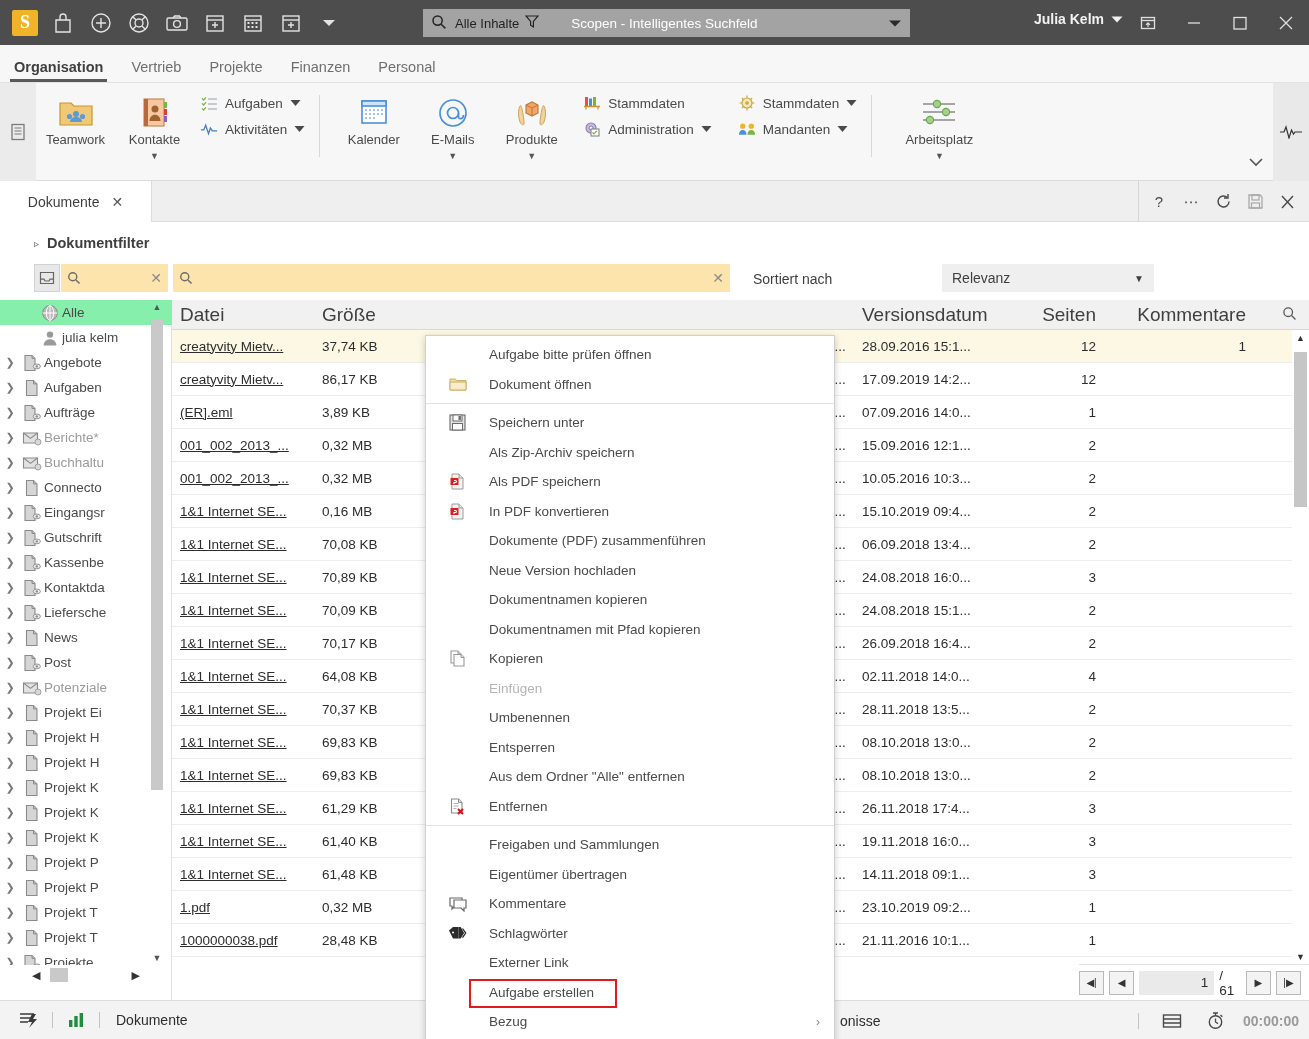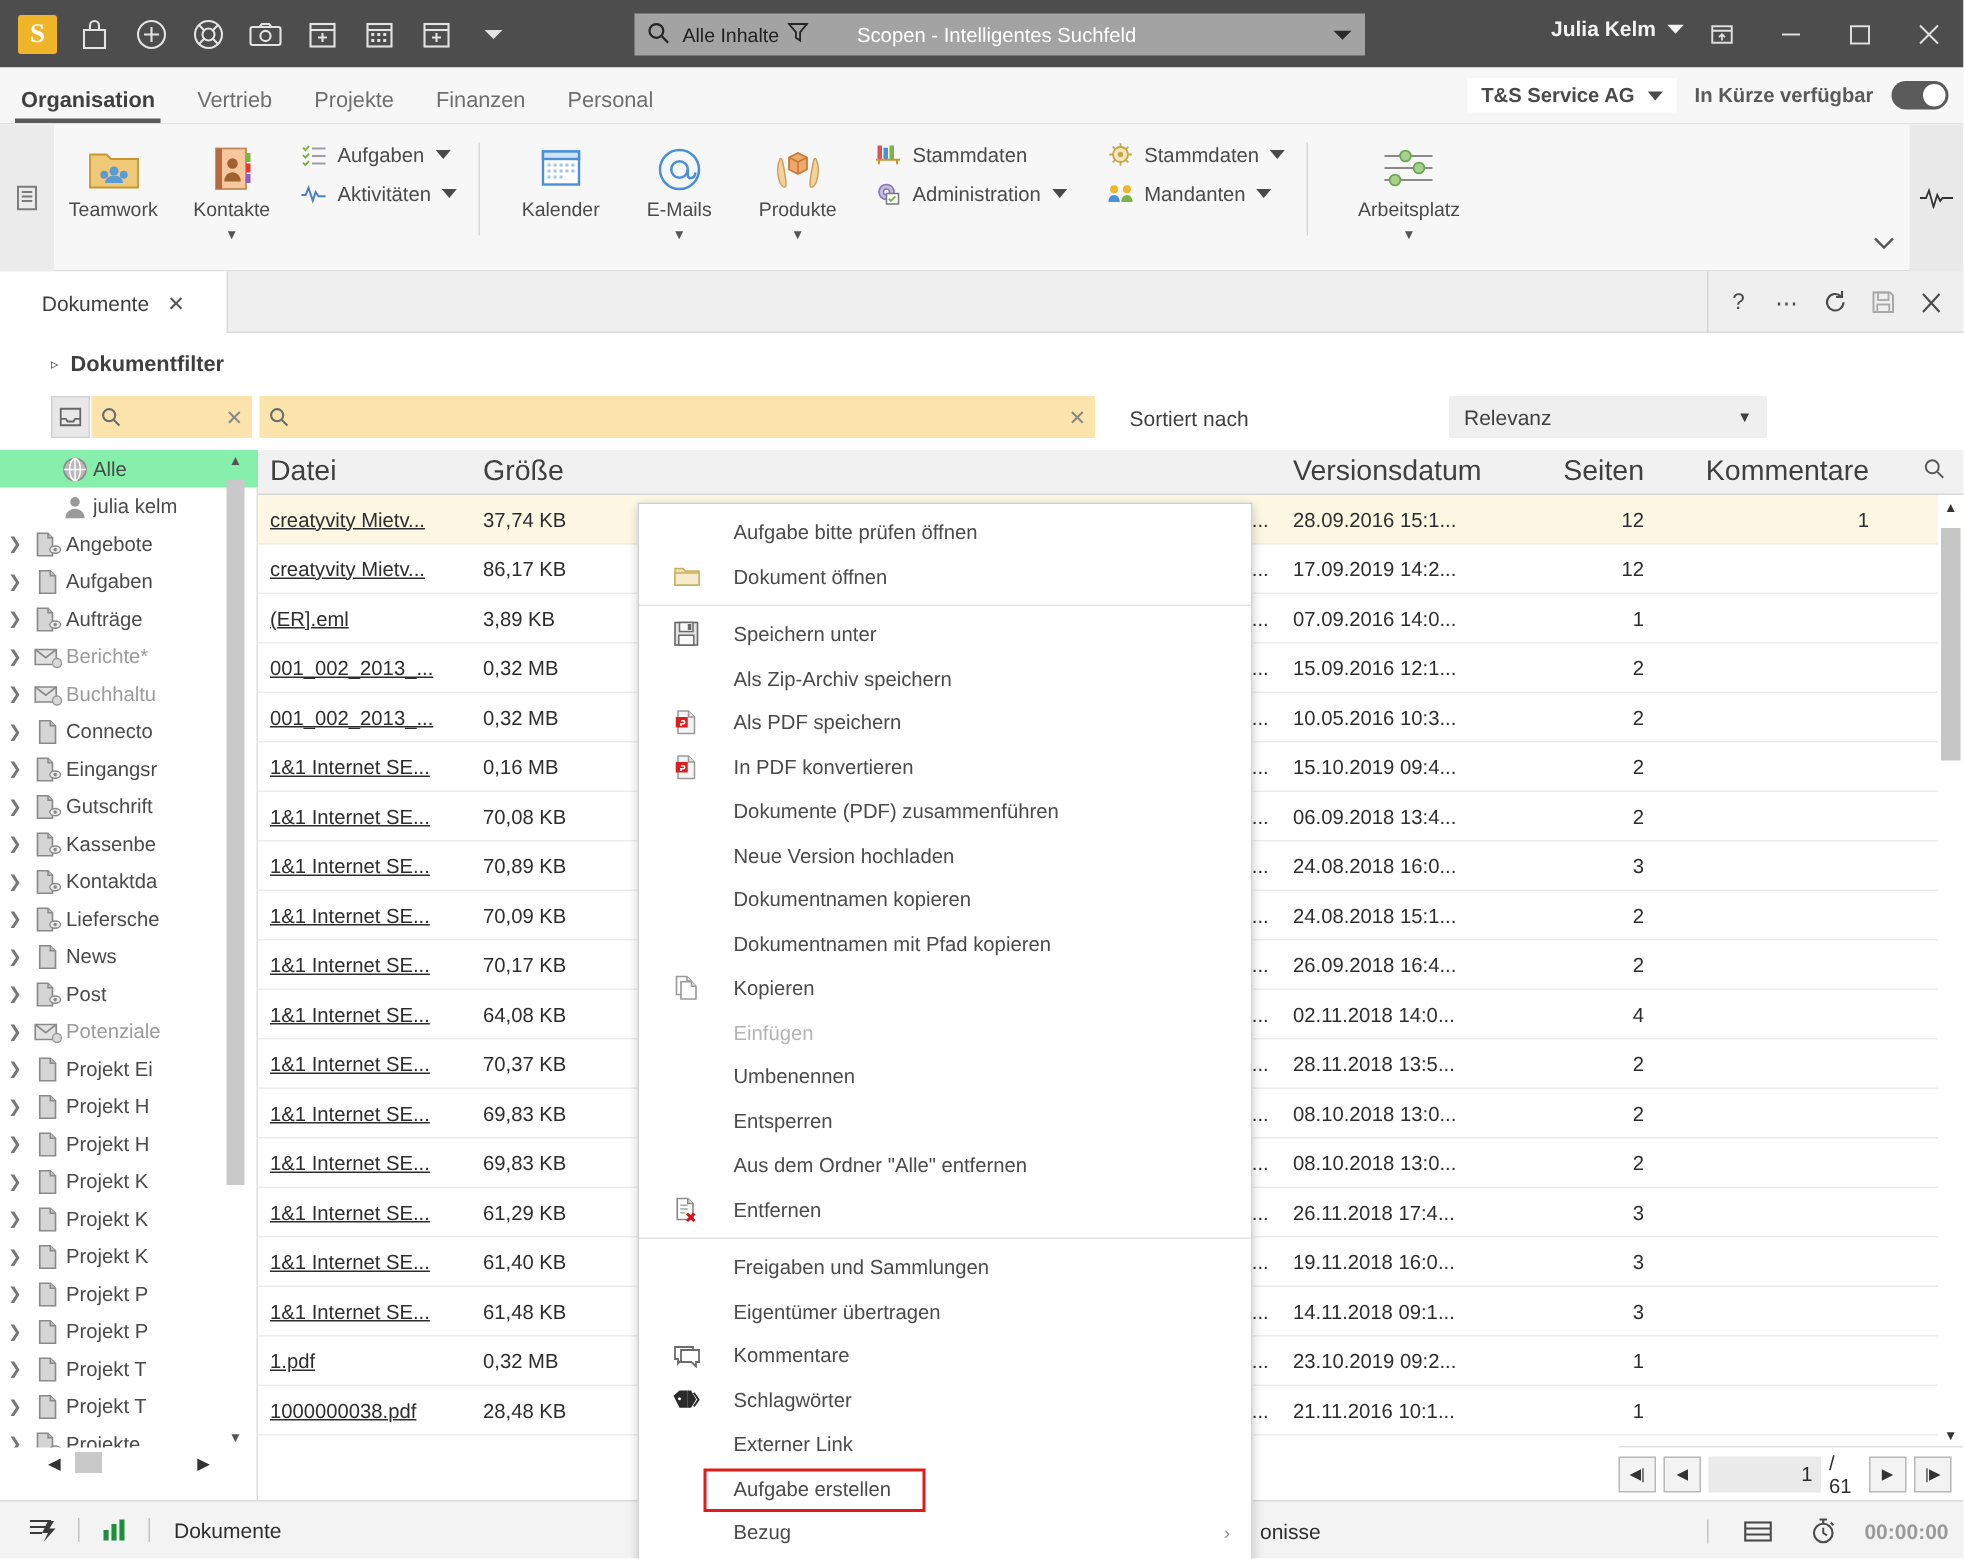--- a/index.html
+++ b/index.html
@@ -151,21 +151,21 @@
   .sfield {
     position:absolute; top:2px; height:28px; background:#fde4ad;
     display:flex; align-items:center; padding:0 6px; cursor:text;
   }
   .sfield.small { left:61px; width:107px; }
   .sfield.big { left:173px; width:557px; }
   .sfield .clr { margin-left:auto; color:#8a8a8a; font-size:14px; cursor:pointer; }
   .sortlabel { position:absolute; left:753px; top:9px; font-size:14px; color:#3f3f3f; }
   .sortsel {
     position:absolute; left:942px; top:2px; width:212px; height:28px; background:#efefef;
-    display:flex; align-items:center; padding:0 10px; font-size:14px; color:#3f3f3f; cursor:pointer;margin-left:24px;
+    display:flex; align-items:center; padding:0 10px; font-size:14px; color:#3f3f3f; cursor:pointer;
   }
   .sortsel .caret { margin-left:auto; font-size:10px; }
 
   
   .content { position:absolute; left:0; top:300px; width:1309px; height:700px; display:flex; }
 
   
   .tree { position:relative; width:172px; height:700px; background:#fff; border-right:1px solid #e0e0e0; }
   .tree-scroll { position:absolute; left:0; top:0; width:172px; height:665px; overflow:hidden; }
   .tnode {
@@ -392,30 +392,20 @@
   </div>
 
   <div class="ribtabs">
     <div class="ribtab active"><span>Organisation</span></div>
     <div class="ribtab"><span>Vertrieb</span></div>
     <div class="ribtab"><span>Projekte</span></div>
     <div class="ribtab"><span>Finanzen</span></div>
     <div class="ribtab"><span>Personal</span></div>
   </div>
 
-  <div class="org-right">
-    <div class="org-select">
-      <span>T&amp;S Service AG</span>
-      <svg width="11" height="8" viewBox="0 0 11 8">
-          <path d="M0.5 1h10L5.5 7z" fill="#4a4a4a"></path>
-        </svg>
-    </div>
-    <span class="org-label">In Kürze verfügbar</span>
-    <div class="toggle"></div>
-  </div>
 
   <div class="ribbon">
     <div class="rib-launcher">
       <svg width="18" height="20" viewBox="0 0 18 20">
           <rect x="3" y="2.5" width="12" height="15" fill="none" stroke="#7a7a7a" stroke-width="1.3"></rect>
           <path d="M5.5 6h7M5.5 9h7M5.5 12h7" stroke="#7a7a7a" stroke-width="1.2"></path>
         </svg>
     </div>
 
     <div class="rib-group" style="left:36px;">

